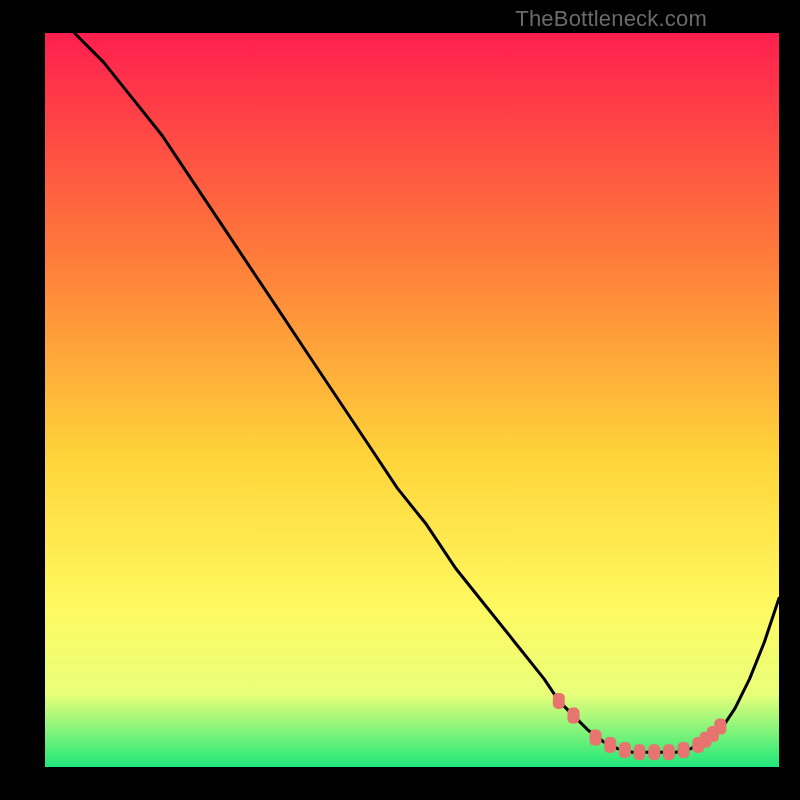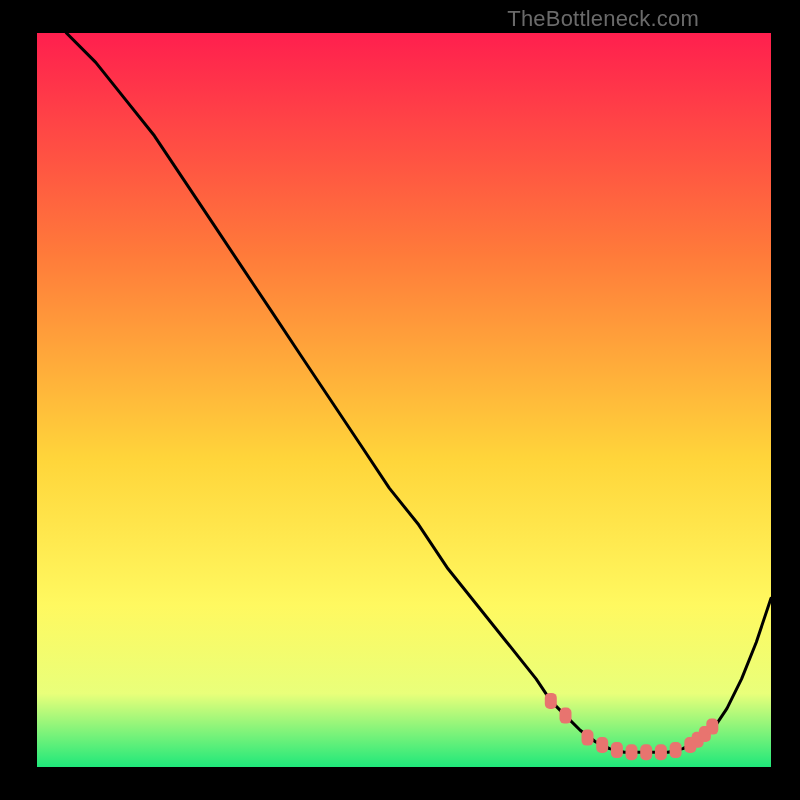--- a/index.html
+++ b/index.html
@@ -5,21 +5,21 @@
   html, body {
     margin: 0;
     padding: 0;
     width: 800px;
     height: 800px;
     background: #000;
     overflow: hidden;
   }
   .frame {
     position: absolute;
-    left: 4px;
+    left: 12px;
     top: 0;
     width: 715px;
     height: 800px;
     background: #000;
   }
   .plot {
     position: absolute;
     left: 33px;
     top: 33px;
     width: 734px;

